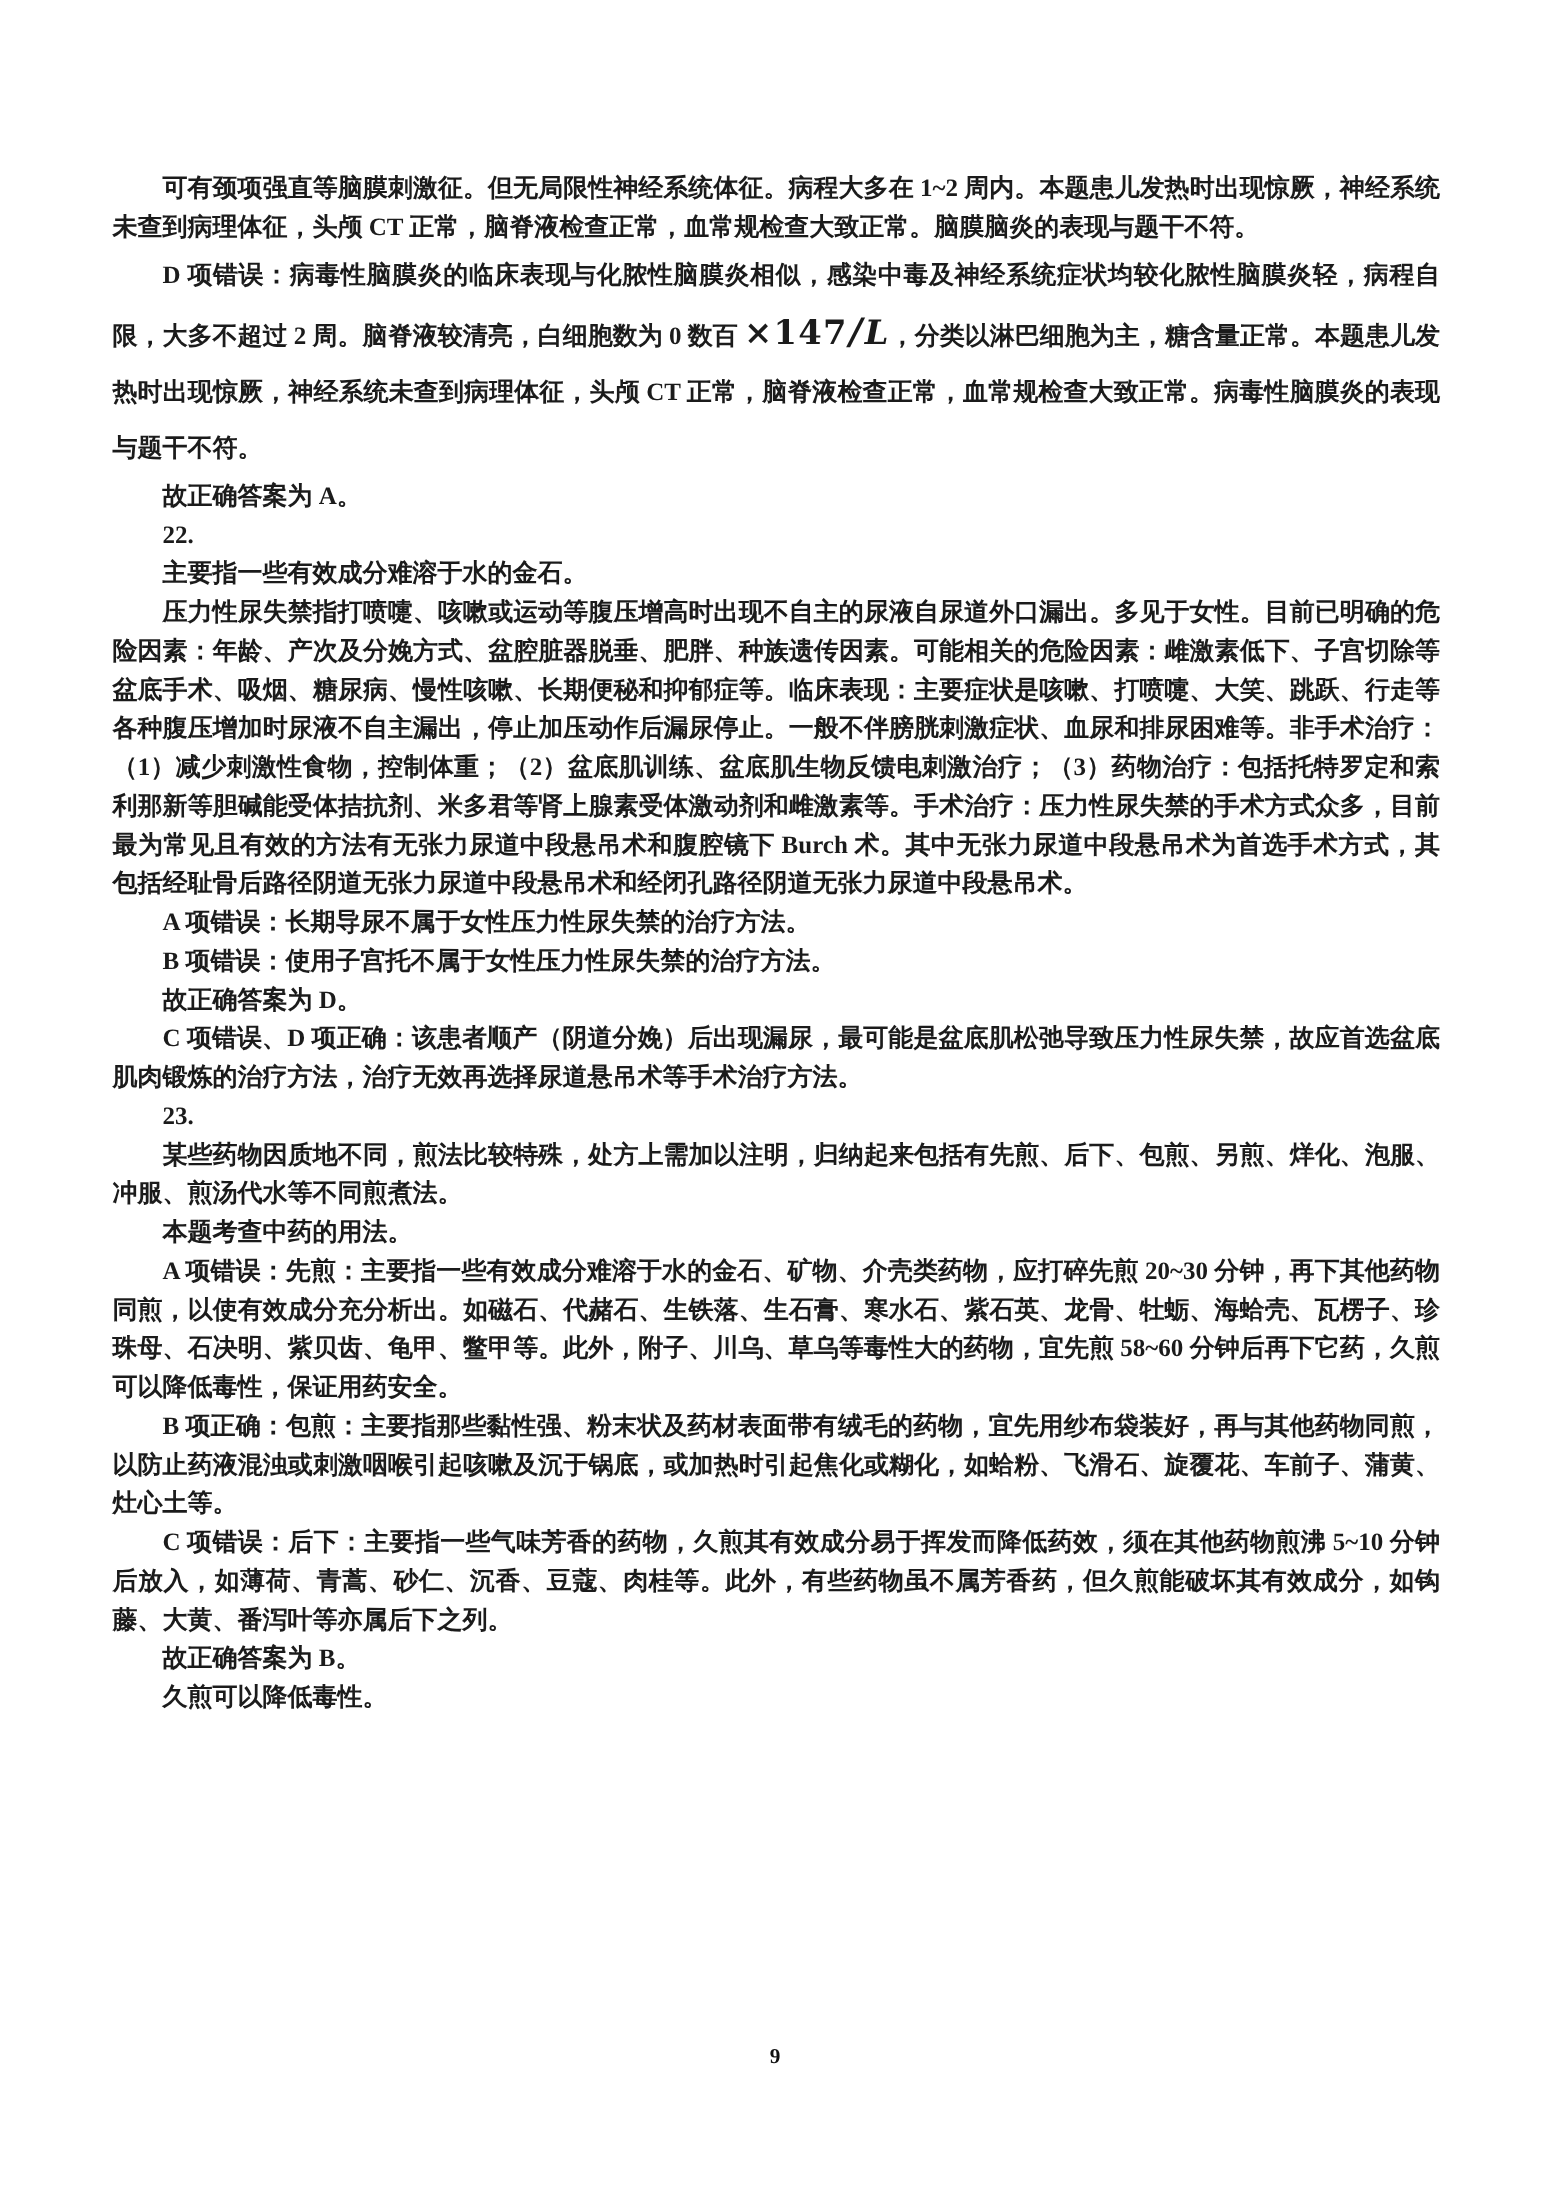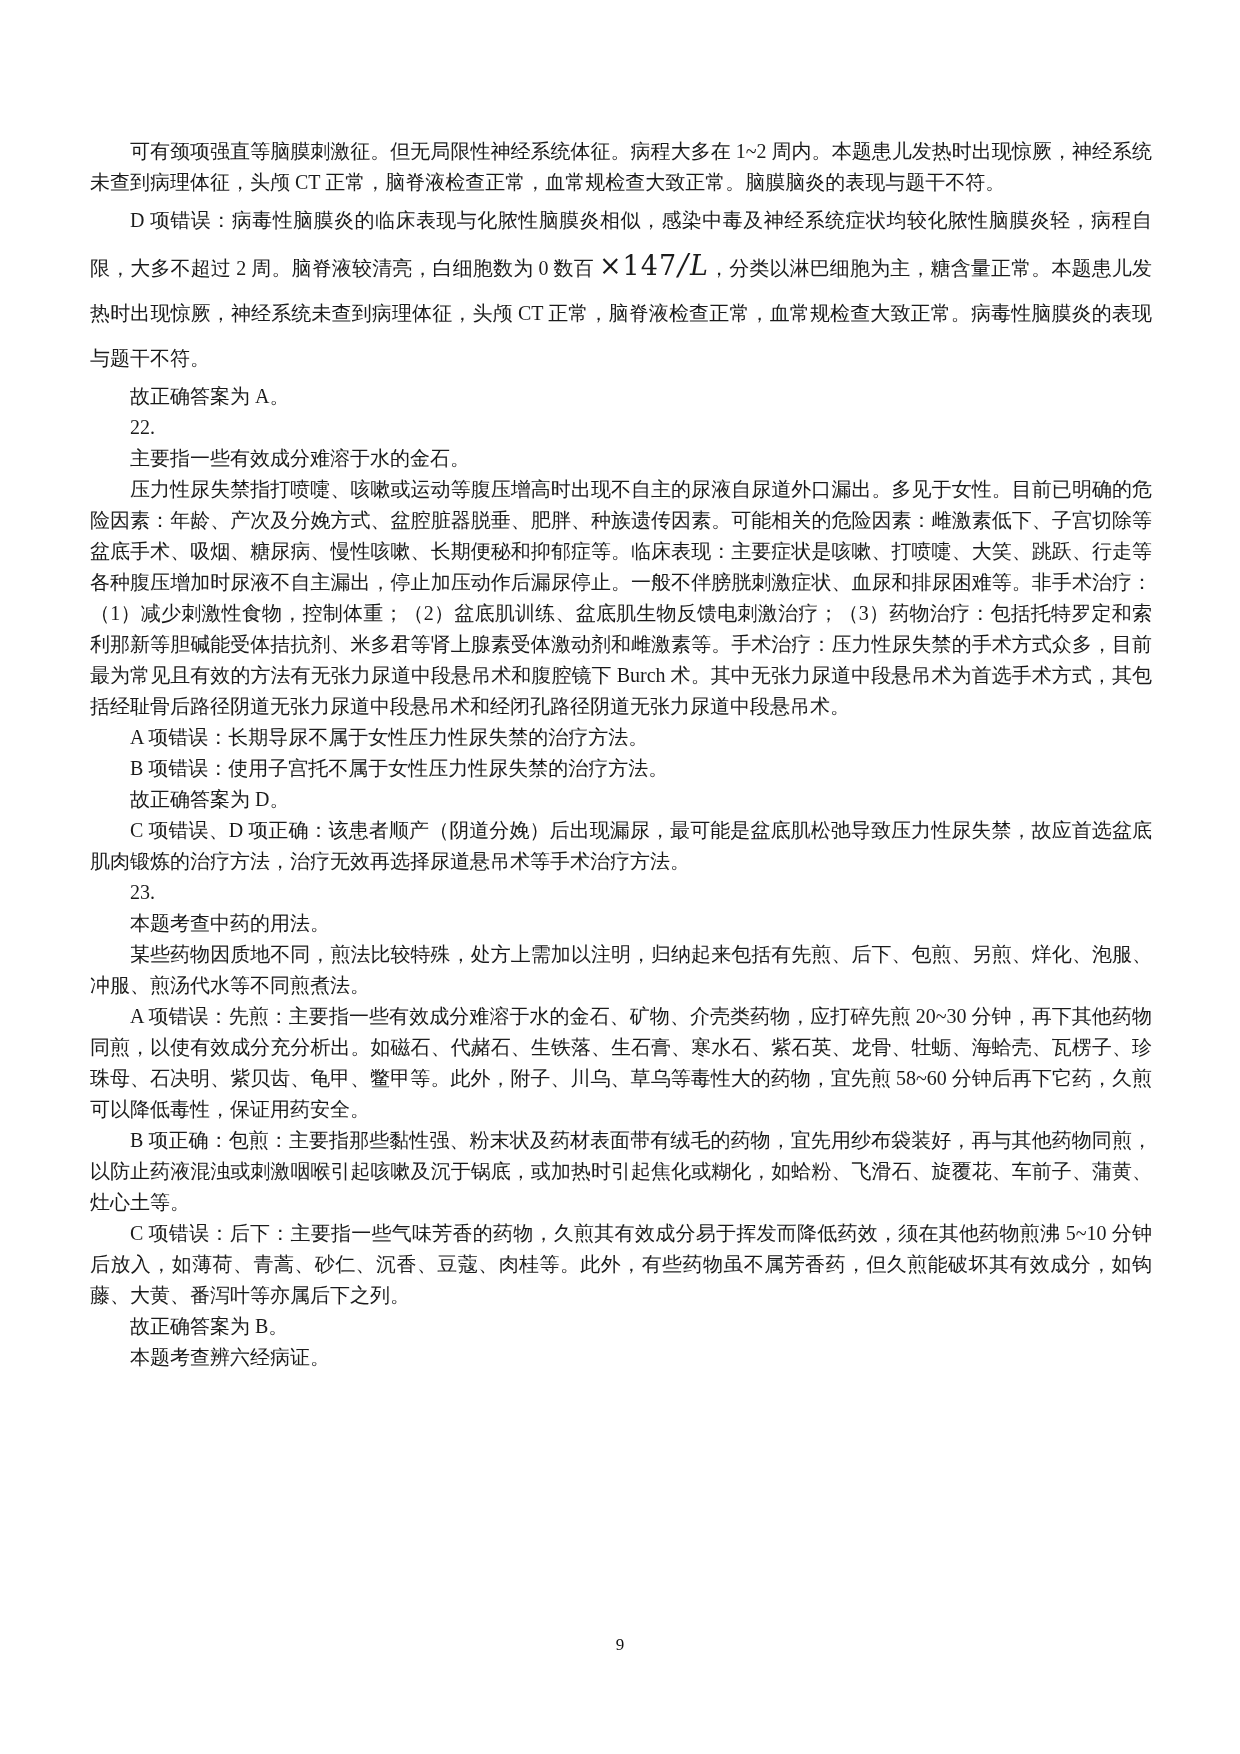--- a/index.html
+++ b/index.html
@@ -11,20 +11,21 @@
     position: relative;
     width: 1240px;
     height: 1754px;
     margin: 0 auto;
     background: #ffffff;
     color: #1b1b1b;
     font-family: "Liberation Serif", "DejaVu Serif", serif;
     font-size: 20px;
     line-height: 31px;
     overflow: hidden;
+    font-weight: bold;
   }
   .content {
     position: absolute;
     top: 136px;
     left: 90px;
     width: 1062px;
     text-align: justify;
   }
   .content p {
     margin: 0;
@@ -83,32 +84,32 @@
     <p>A 项错误：长期导尿不属于女性压力性尿失禁的治疗方法。</p>
 
     <p>B 项错误：使用子宫托不属于女性压力性尿失禁的治疗方法。</p>
 
     <p>故正确答案为 D。</p>
 
     <p>C 项错误、D 项正确：该患者顺产（阴道分娩）后出现漏尿，最可能是盆底肌松弛导致压力性尿失禁，故应首选盆底肌肉锻炼的治疗方法，治疗无效再选择尿道悬吊术等手术治疗方法。</p>
 
     <p>23.</p>
 
+    <p>某些药物因质地不同，煎法比较特殊，处方上需加以注明，归纳起来包括有先煎、后下、包煎、另煎、烊化、泡服、冲服、煎汤代水等不同煎煮法。</p>
+
     <p>本题考查中药的用法。</p>
-
-    <p>某些药物因质地不同，煎法比较特殊，处方上需加以注明，归纳起来包括有先煎、后下、包煎、另煎、烊化、泡服、冲服、煎汤代水等不同煎煮法。</p>
 
     <p>A 项错误：先煎：主要指一些有效成分难溶于水的金石、矿物、介壳类药物，应打碎先煎 20~30 分钟，再下其他药物同煎，以使有效成分充分析出。如磁石、代赭石、生铁落、生石膏、寒水石、紫石英、龙骨、牡蛎、海蛤壳、瓦楞子、珍珠母、石决明、紫贝齿、龟甲、鳖甲等。此外，附子、川乌、草乌等毒性大的药物，宜先煎 58~60 分钟后再下它药，久煎可以降低毒性，保证用药安全。</p>
 
     <p>B 项正确：包煎：主要指那些黏性强、粉末状及药材表面带有绒毛的药物，宜先用纱布袋装好，再与其他药物同煎，以防止药液混浊或刺激咽喉引起咳嗽及沉于锅底，或加热时引起焦化或糊化，如蛤粉、飞滑石、旋覆花、车前子、蒲黄、灶心土等。</p>
 
     <p>C 项错误：后下：主要指一些气味芳香的药物，久煎其有效成分易于挥发而降低药效，须在其他药物煎沸 5~10 分钟后放入，如薄荷、青蒿、砂仁、沉香、豆蔻、肉桂等。此外，有些药物虽不属芳香药，但久煎能破坏其有效成分，如钩藤、大黄、番泻叶等亦属后下之列。</p>
 
 
     <p>故正确答案为 B。</p>
 
 
-    <p>本题考查辨六经病证。</p>
+    <p>久煎可以降低毒性。</p>
 
   </div>
 
   <div class="page-number">9</div>
 </div>
 
 </body></html>

